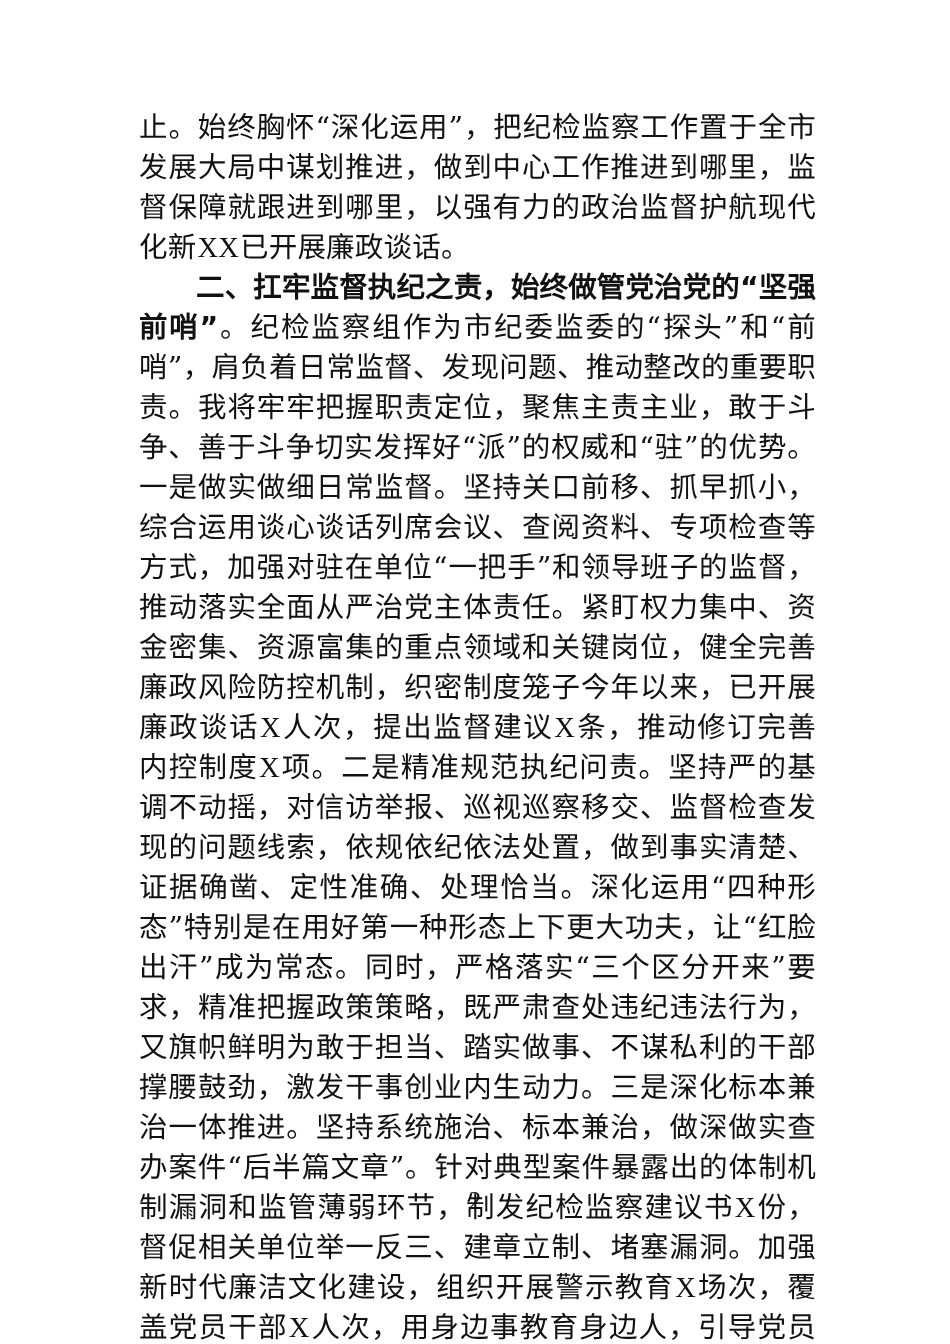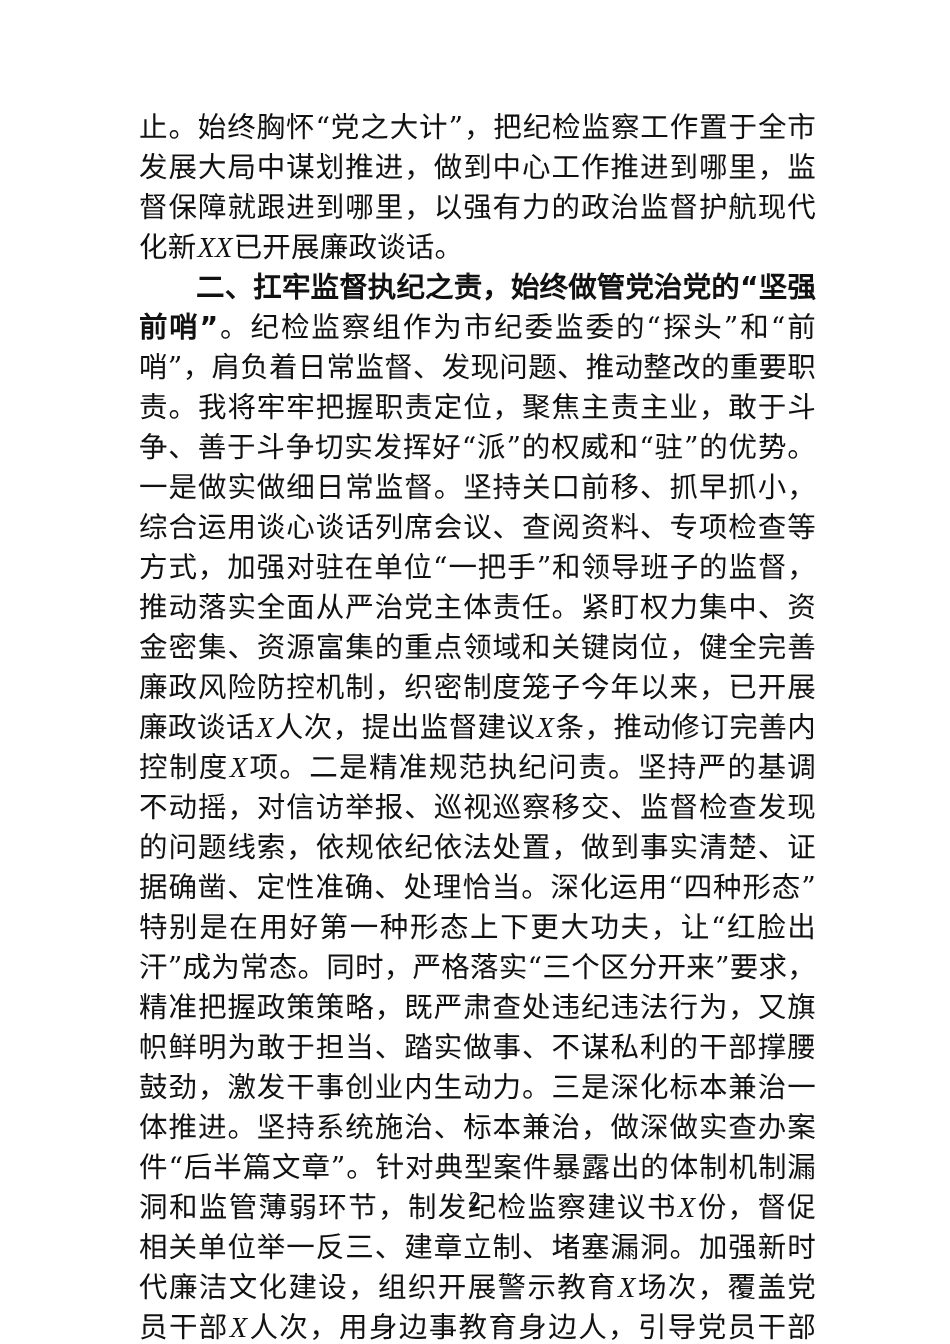--- a/index.html
+++ b/index.html
@@ -54,40 +54,39 @@
     font-family: "DejaVu Sans", "Liberation Sans", sans-serif;
     font-weight: 700;
     letter-spacing: 0px;
   }
 
   
   .lat {
     font-family: "Liberation Serif", "DejaVu Serif", serif;
     font-weight: 400;
     padding: 0 1px;
-    font-style: italic;
   }
 
   .page-number {
     position: absolute;
     left: 0;
     right: 0;
     top: 1186px;
     text-align: center;
     font-family: "Liberation Serif", "DejaVu Serif", serif;
     font-size: 25px;
     line-height: 30px;
     color: #111111;
   }
 </style>
 </head>
 <body>
 
 <div class="page">
 
   <div class="content">
-      <p class="para"><span>止。始终胸怀“党之大计”，把纪检监察工作置于全市发展大局中谋划推进，做到中心工作推进到哪里，监督保障就跟进到哪里，以强有力的政治监督护航现代化新</span><span class="lat">XX</span><span>已开展廉政谈话。</span></p>
+      <p class="para"><span>止。始终胸怀“深化运用”，把纪检监察工作置于全市发展大局中谋划推进，做到中心工作推进到哪里，监督保障就跟进到哪里，以强有力的政治监督护航现代化新</span><span class="lat">XX</span><span>已开展廉政谈话。</span></p>
       <p class="para indent"><span class="heading-run">二、扛牢监督执纪之责，始终做管党治党的“坚强前哨”</span><span>。纪检监察组作为市纪委监委的“探头”和“前哨”，肩负着日常监督、发现问题、推动整改的重要职责。我将牢牢把握职责定位，聚焦主责主业，敢于斗争、善于斗争切实发挥好“派”的权威和“驻”的优势。一是做实做细日常监督。坚持关口前移、抓早抓小，综合运用谈心谈话列席会议、查阅资料、专项检查等方式，加强对驻在单位“一把手”和领导班子的监督，推动落实全面从严治党主体责任。紧盯权力集中、资金密集、资源富集的重点领域和关键岗位，健全完善廉政风险防控机制，织密制度笼子今年以来，已开展廉政谈话</span><span class="lat">X</span><span>人次，提出监督建议</span><span class="lat">X</span><span>条，推动修订完善内控制度</span><span class="lat">X</span><span>项。二是精准规范执纪问责。坚持严的基调不动摇，对信访举报、巡视巡察移交、监督检查发现的问题线索，依规依纪依法处置，做到事实清楚、证据确凿、定性准确、处理恰当。深化运用“四种形态”特别是在用好第一种形态上下更大功夫，让“红脸出汗”成为常态。同时，严格落实“三个区分开来”要求，精准把握政策策略，既严肃查处违纪违法行为，又旗帜鲜明为敢于担当、踏实做事、不谋私利的干部撑腰鼓劲，激发干事创业内生动力。三是深化标本兼治一体推进。坚持系统施治、标本兼治，做深做实查办案件“后半篇文章”。针对典型案件暴露出的体制机制漏洞和监管薄弱环节，制发纪检监察建议书</span><span class="lat">X</span><span>份，督促相关单位举一反三、建章立制、堵塞漏洞。加强新时代廉洁文化建设，组织开展警示教育</span><span class="lat">X</span><span>场次，覆盖党员干部</span><span class="lat">X</span><span>人次，用身边事教育身边人，引导党员干部知敬畏、存戒惧、守底线，不断涵养风清气正的</span></p>
     </div>
 
   <div class="page-number">2</div>
 
 </div>
 
 </body></html>

